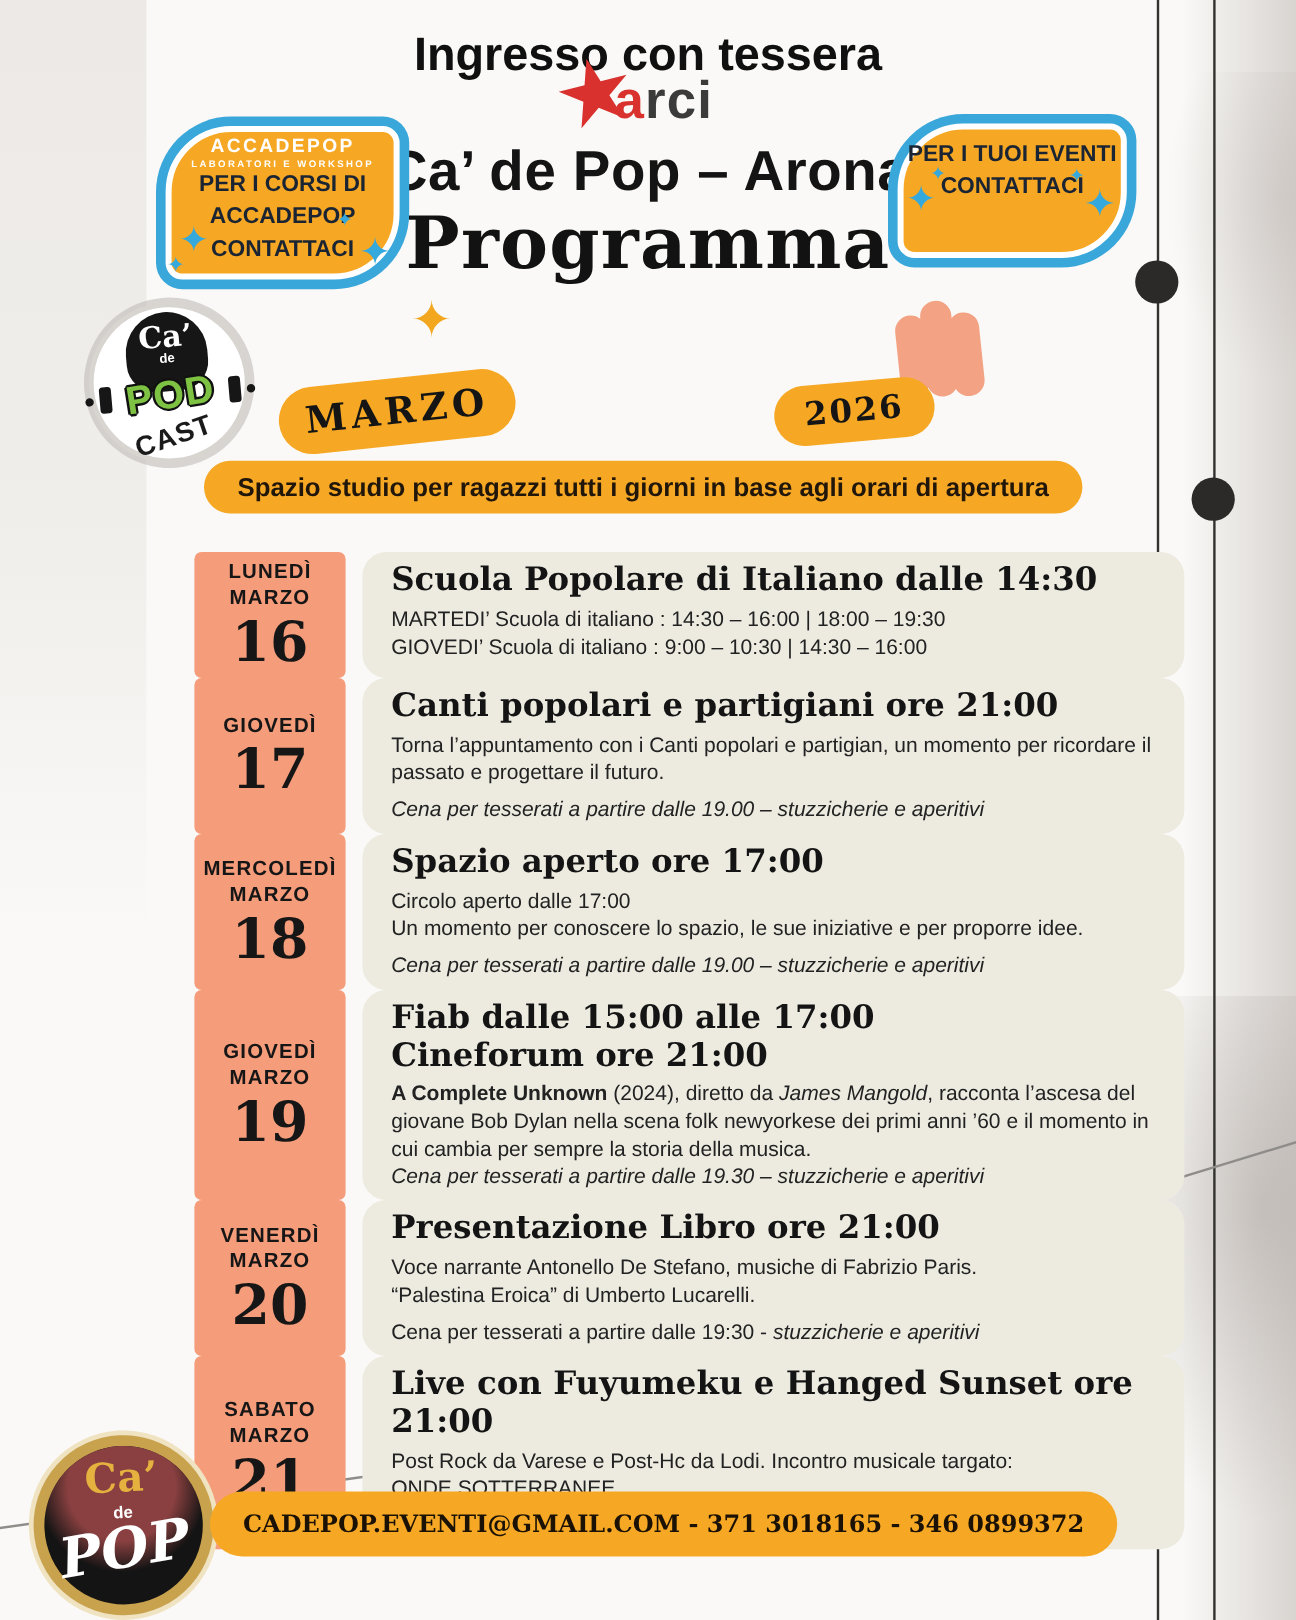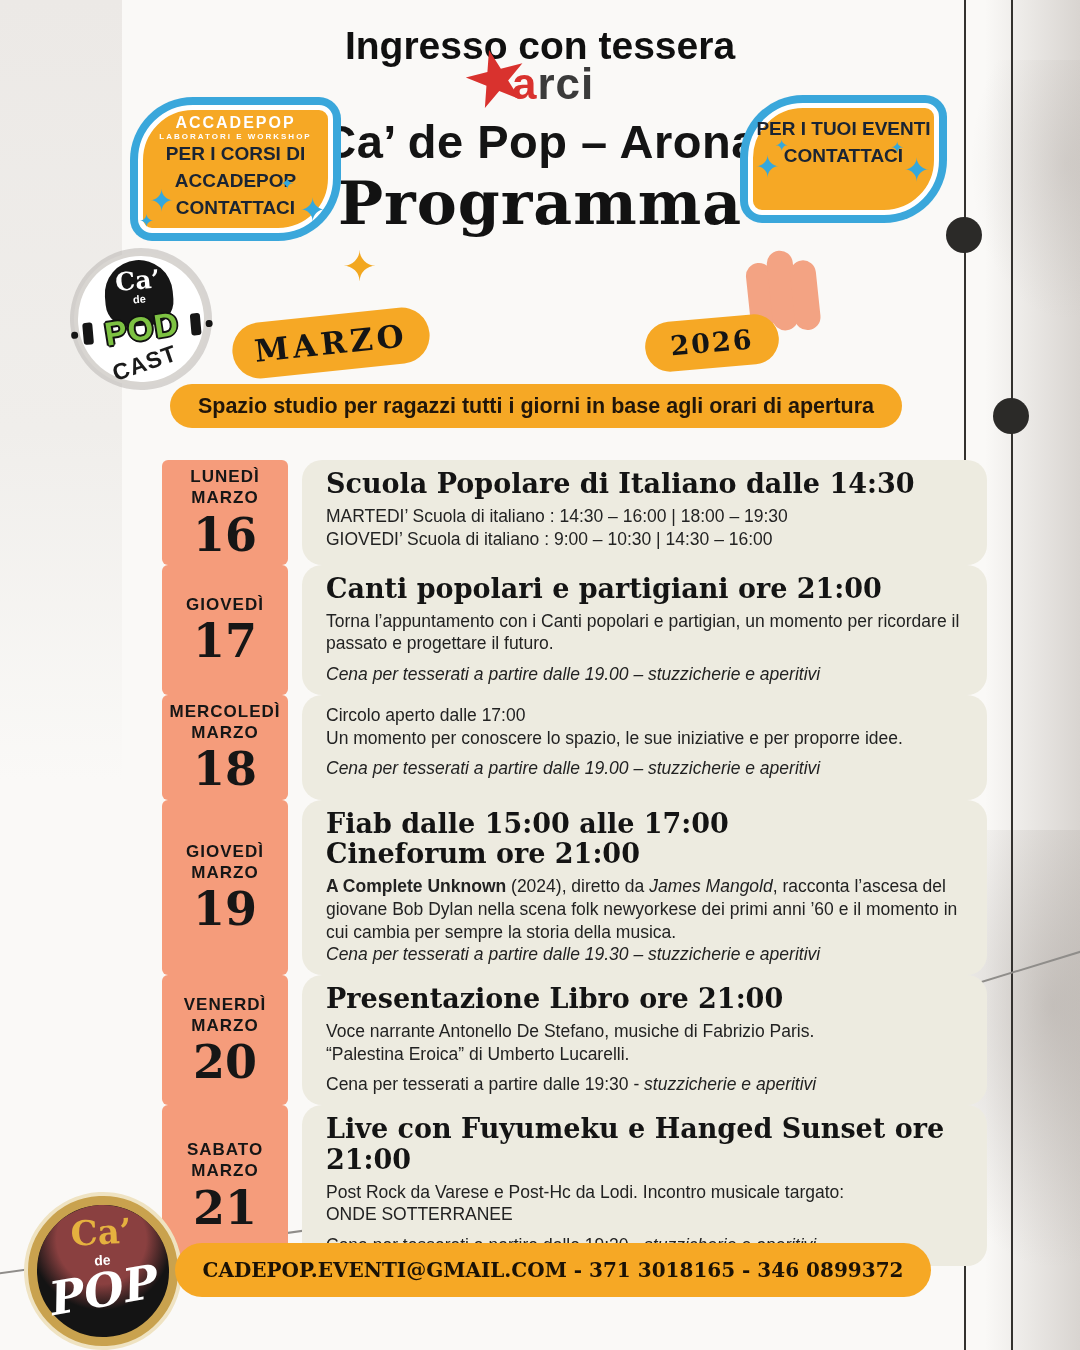--- a/index.html
+++ b/index.html
@@ -230,20 +230,23 @@
     </div>
   </div>
 
   <div class="event-row">
     <div class="date-block">
       <div class="date-day">MERCOLEDÌ</div>
       <div class="date-month">MARZO</div>
       <div class="date-num">18</div>
     </div>
     <div class="card">
+      <div class="card-title">
+            <div>Spazio aperto ore 17:00</div>
+          </div>
       <div class="card-body">
             <div class="body-line"><span>Circolo aperto dalle 17:00</span></div>
             <div class="body-line"><span>Un momento per conoscere lo spazio, le sue iniziative e per proporre idee.</span></div>
             <div class="note-line"><span class="seg-i">Cena per tesserati a partire dalle 19.00 – stuzzicherie e aperitivi</span></div>
           </div>
     </div>
   </div>
 
   <div class="event-row">
     <div class="date-block">

